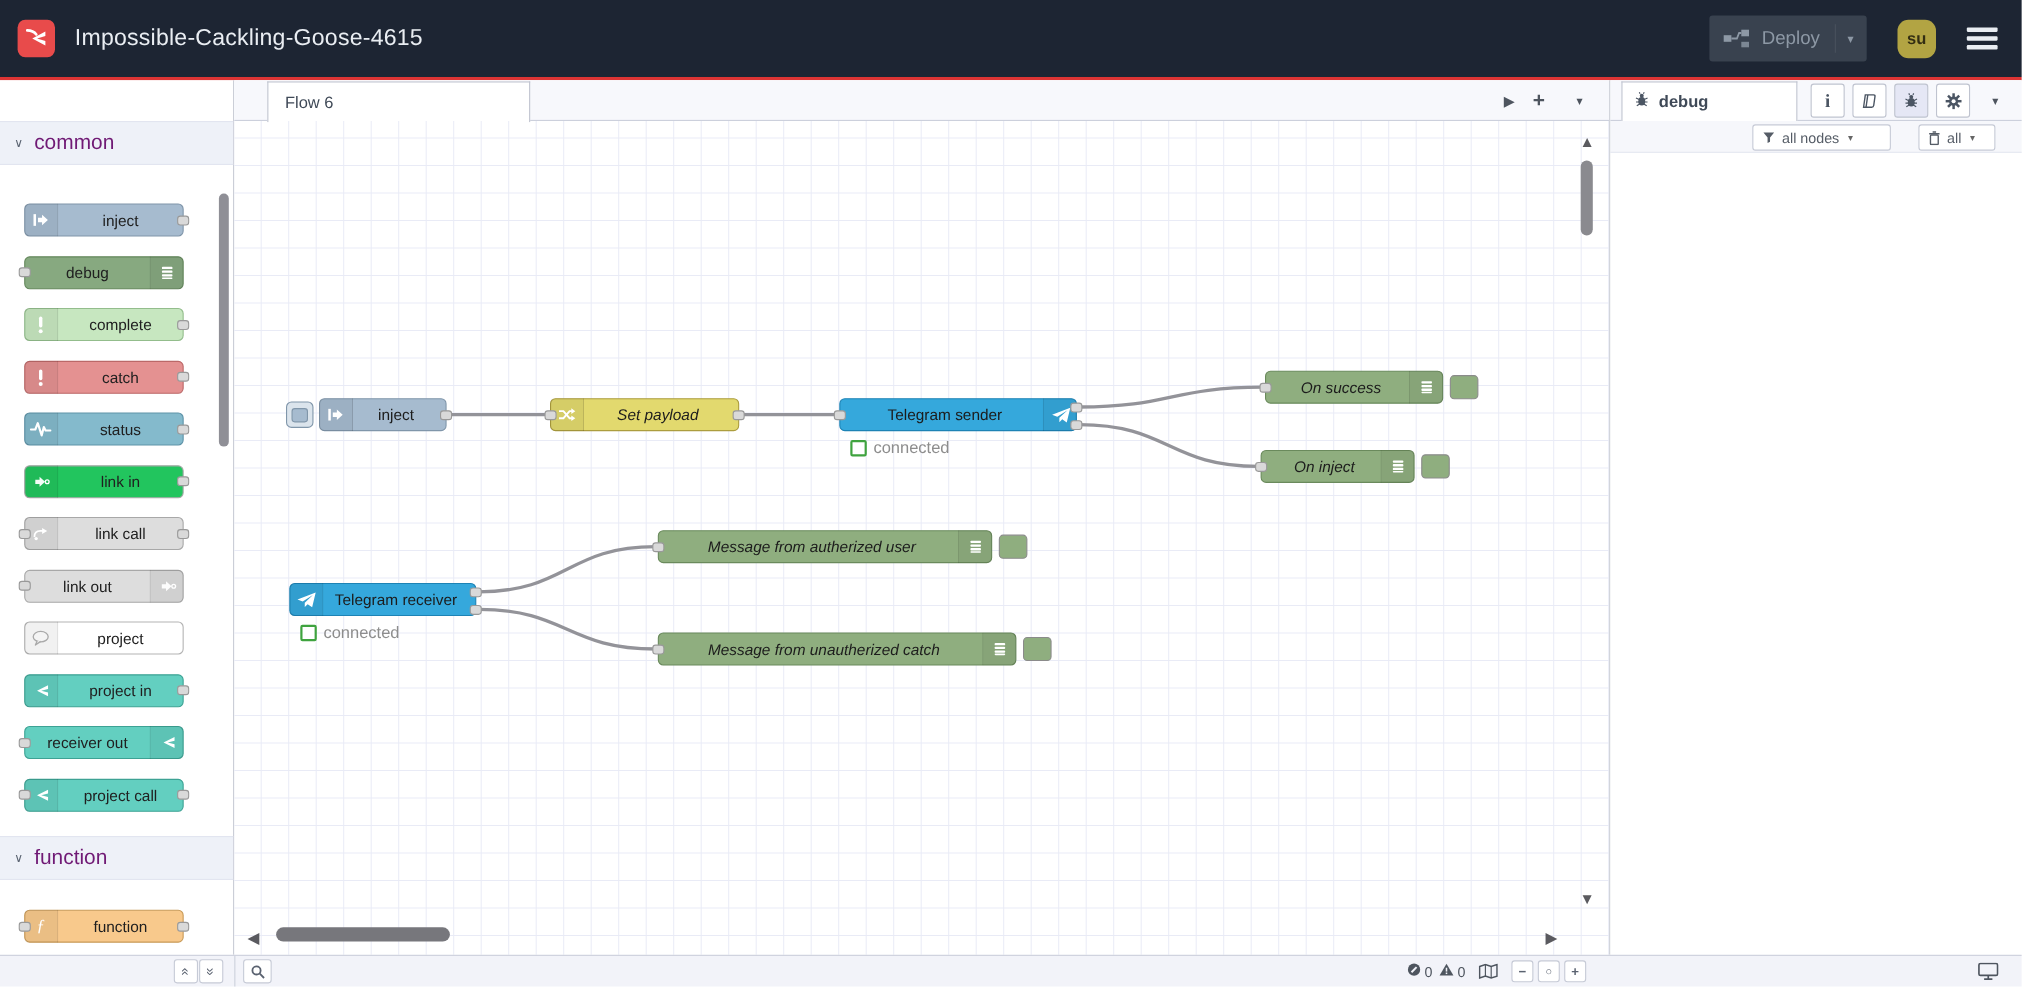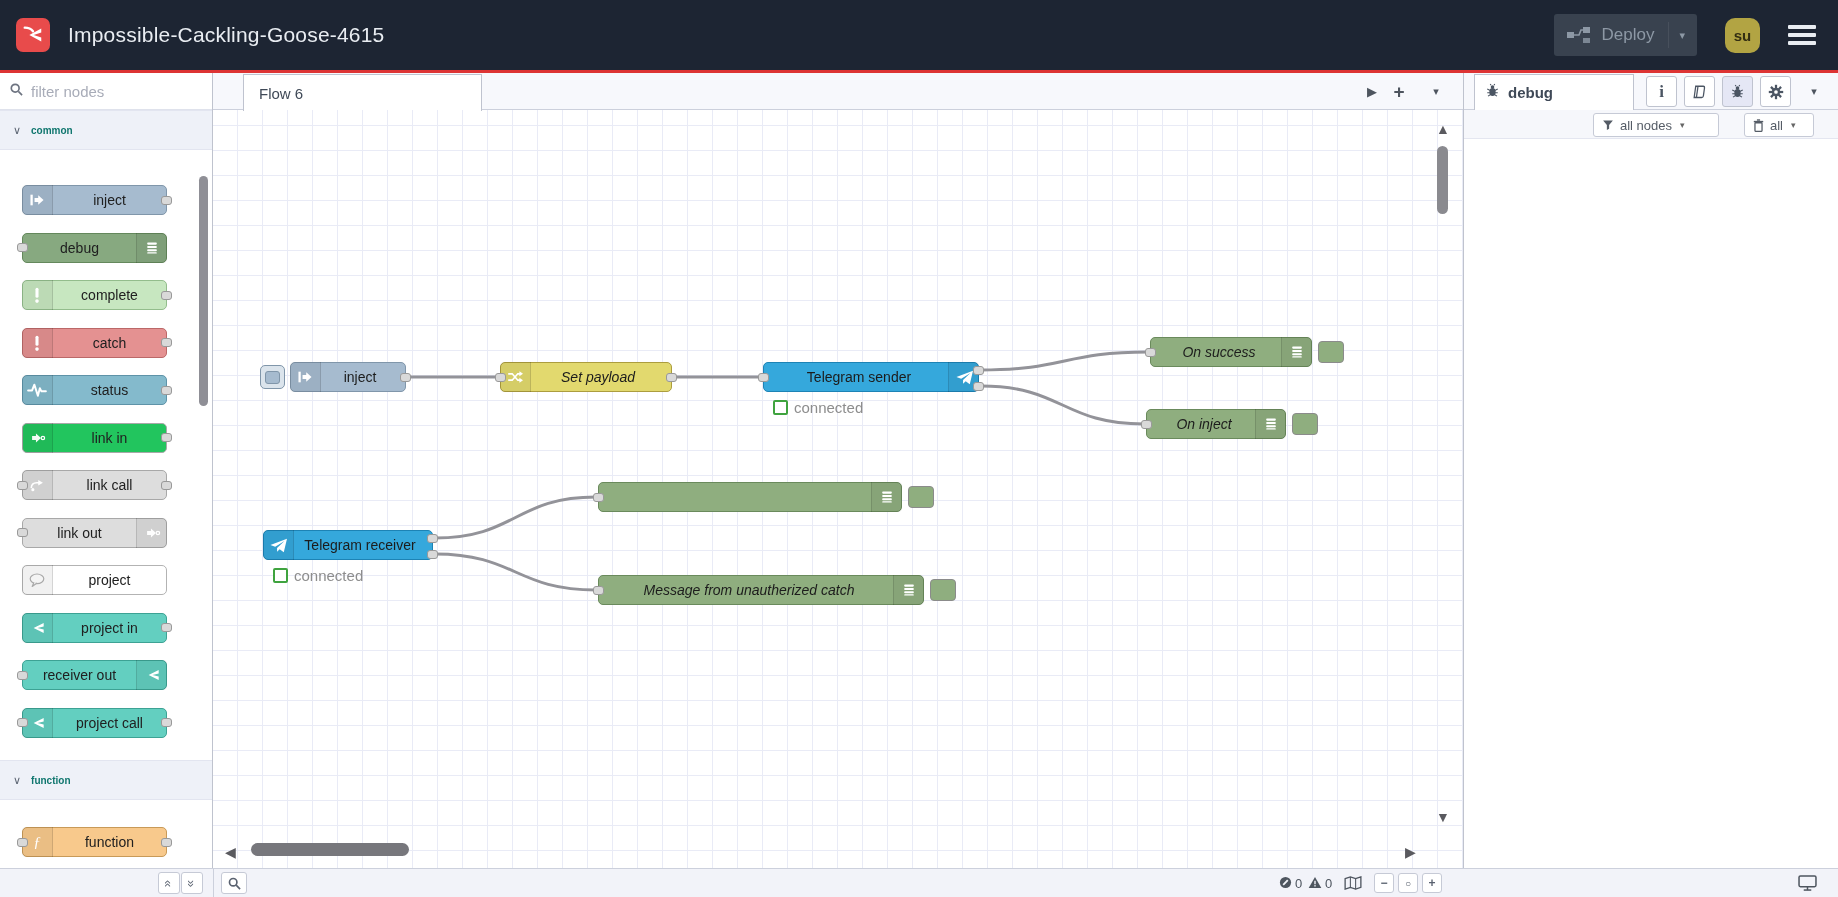--- a/index.html
+++ b/index.html
@@ -24,21 +24,21 @@
   .palette{position:absolute;left:0;top:0;width:213px;height:795px;background:#fff;border-right:1px solid #bfc3ce;box-sizing:border-box;overflow:hidden;}
   .canvas{position:absolute;left:213px;top:0;width:1250px;height:795px;background:#fff;}
   .panel{position:absolute;left:1463px;top:0;width:375px;height:795px;background:#fff;border-left:1px solid #bfc3ce;box-sizing:border-box;}
 
   
   .search-row{position:absolute;left:0;top:0;width:213px;height:37px;border-bottom:1px solid #dfe2ec;display:flex;align-items:center;box-sizing:border-box;background:#fff;}
   .search-row .mag{margin:0 8px 0 10px;color:#777;}
   .search-row .ph{color:#a8acb8;font-size:15px;}
   .pal-cat{position:absolute;left:0;width:213px;height:40px;background:#eef1f8;border-top:1px solid #e2e5f0;border-bottom:1px solid #e2e5f0;box-sizing:border-box;display:flex;align-items:center;}
   .pal-cat .chev{color:#5b6472;font-size:11px;margin:0 10px 0 13px;}
-  .pal-cat .cat-label{color:#0f766e;font-weight:bold;font-size:10px;}
+  .pal-cat .cat-label{color:#701a75;font-weight:normal;font-size:19px;}
   .pal-item{position:absolute;left:22px;width:145px;height:30px;border-radius:5px;border:1px solid;box-sizing:border-box;font-size:14px;color:#202020;}
   .pal-scroll{position:absolute;left:199px;top:103px;width:9px;height:230px;background:#8f8f96;border-radius:5px;}
 
   
   .nstrip{position:absolute;top:-1px;bottom:-1px;width:30px;background:rgba(0,0,0,.055);display:flex;align-items:center;justify-content:center;color:#fff;}
   .nstrip.left{left:-1px;border-right:1px solid rgba(0,0,0,.12);border-radius:4px 0 0 4px;}
   .nstrip.right{right:-1px;border-left:1px solid rgba(0,0,0,.12);border-radius:0 4px 4px 0;}
   .nlabel{position:absolute;top:0;bottom:0;display:flex;align-items:center;justify-content:center;white-space:nowrap;}
   .port{position:absolute;width:11px;height:9px;background:#d9d9d9;border:1px solid #999;border-radius:3px;box-sizing:border-box;}
   .node{position:absolute;height:30px;border-radius:5px;border:1px solid;box-sizing:border-box;font-size:14px;color:#1c1c1c;}
@@ -111,29 +111,20 @@
         <i></i>
         <i></i>
         <i></i>
       </div>
   </div>
   <div class="redline"></div>
 
   <div class="main">
 
     <div class="palette">
-      <div class="search-row">
-        <span class="mag">
-          <svg width="13" height="13" viewBox="0 0 14 14">
-              <circle cx="5.6" cy="5.6" r="4.2" fill="none" stroke="#6d7380" stroke-width="1.8"></circle>
-              <line x1="9" y1="9" x2="13" y2="13" stroke="#6d7380" stroke-width="1.8"></line>
-            </svg>
-        </span>
-        <span class="ph">filter nodes</span>
-      </div>
       <div id="palette-content">
           <div class="pal-cat" style="top: 37px;">
             <span class="chev">∨</span>
             <span class="cat-label">common</span>
           </div>
           <div class="pal-item" style="top: 112px; background: rgb(166, 187, 207); border-color: rgb(128, 150, 170);">
             <div class="nstrip left">
               <svg width="18" height="18" viewBox="0 0 22 20">
                 <rect x="3" y="3.5" width="2.8" height="13" fill="currentColor"></rect>
                 <path d="M8 7.5h4.5V4.2L19 10l-6.5 5.8V12.5H8z" fill="currentColor"></path>
@@ -381,20 +372,21 @@
               <div class="nstrip right">
                 <svg width="16" height="16" viewBox="0 0 20 20">
                   <g fill="currentColor">
                     <rect x="4" y="3.2" width="12" height="2.6" rx="1"></rect>
                     <rect x="4" y="7.4" width="12" height="2.6" rx="1"></rect>
                     <rect x="4" y="11.6" width="12" height="2.6" rx="1"></rect>
                     <rect x="4" y="15.2" width="12" height="1.8" rx="0.9"></rect>
                   </g>
                 </svg>
               </div>
+              <div class="nlabel" style="font-style: italic; left: 6px; right: 30px;">Message from autherized user</div>
               <div class="port" style="left: -6px; top: 9.5px;"></div>
             </div>
             <div class="node-btn" style="left: 695px; top: 376px; background: rgb(143, 174, 127); border-color: rgb(139, 139, 139);"></div>
             <div class="node" style="left: 385px; top: 465px; width: 326px; background: rgb(143, 174, 127); border-color: rgb(106, 138, 92);">
               <div class="nstrip right">
                 <svg width="16" height="16" viewBox="0 0 20 20">
                   <g fill="currentColor">
                     <rect x="4" y="3.2" width="12" height="2.6" rx="1"></rect>
                     <rect x="4" y="7.4" width="12" height="2.6" rx="1"></rect>
                     <rect x="4" y="11.6" width="12" height="2.6" rx="1"></rect>

